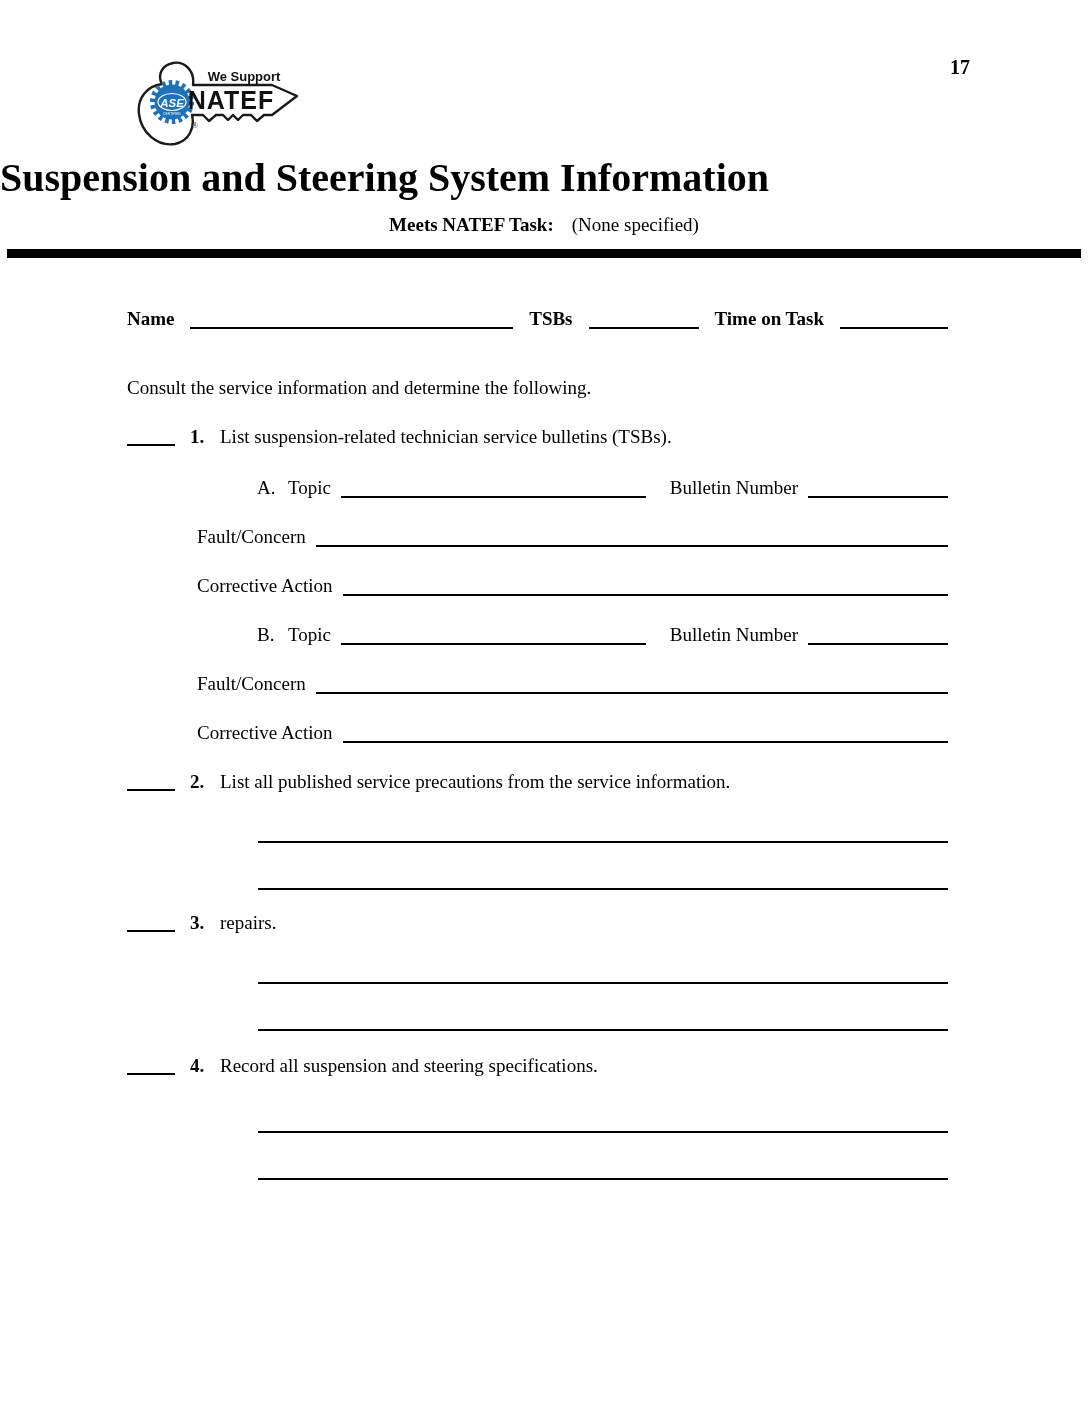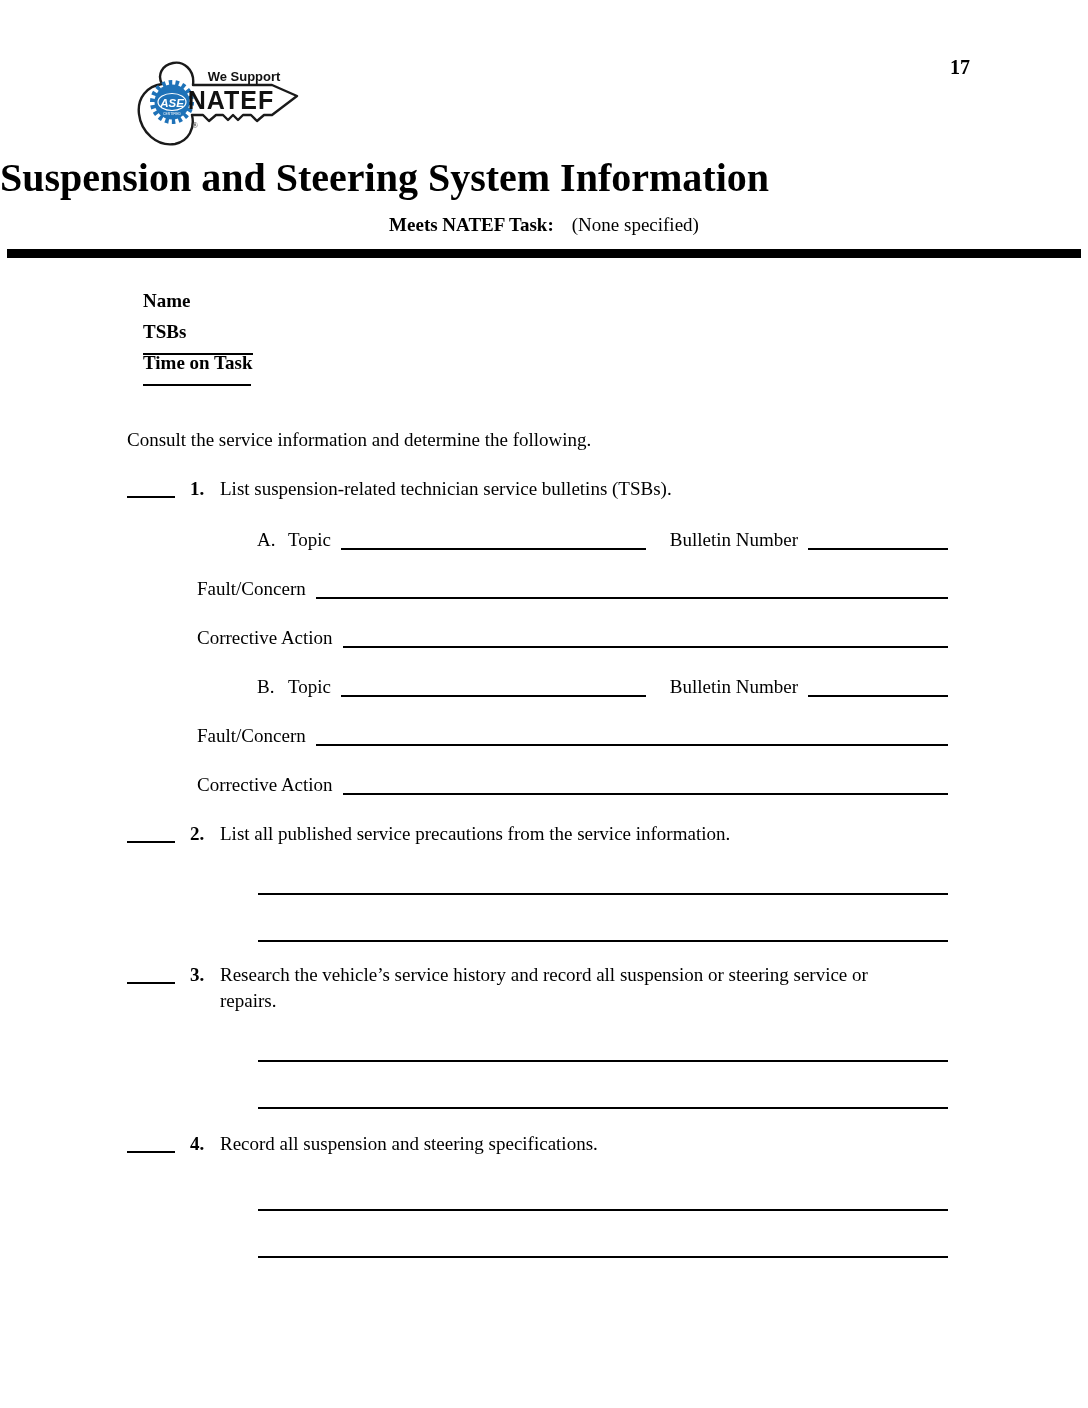--- a/index.html
+++ b/index.html
@@ -28,21 +28,21 @@
   }
   .meets { text-align:center; margin-top:14px; font-size:19px; }
   .meets .meets-label { font-weight:bold; }
   .meets .meets-value { margin-left:18px; }
   .rule { margin:13px 7px 0 7px; height:9px; background:#000; }
 
   .content { margin-left:127px; width:821px; font-size:19px; line-height:23px; }
   .b { font-weight:bold; }
 
   .frow { display:flex; align-items:baseline; }
-  .row1 { margin-top:31px;flex-direction:column; }
+  .row1 { margin-top:49px; }
   .row2 { margin-top:27px; }
   .line {
     border-bottom:2px solid #000;
     height:8px; position:relative; top:4px;
     flex:none;
   }
   .grow { flex:1 1 auto; }
   .ml16 { margin-left:16px; }
   .ml20 { margin-left:20px; }
   .ml24 { margin-left:24px; }
@@ -169,21 +169,20 @@
       <span class="inum">2.</span>
       <span class="itext">List all published service precautions from the service information.</span>
     </div>
     <div class="ans"></div>
     <div class="ans"></div>
 
     <div class="item mt20">
       <span class="score"></span>
       <span class="inum">3.</span>
       <span class="itext">
-          <span style="display:block">Research the vehicle’s service history and record all suspension or steering service or</span>
           <span style="display:block">repairs.</span>
         </span>
     </div>
     <div class="ans"></div>
     <div class="ans"></div>
 
     <div class="item mt22">
       <span class="score"></span>
       <span class="inum">4.</span>
       <span class="itext">Record all suspension and steering specifications.</span>

